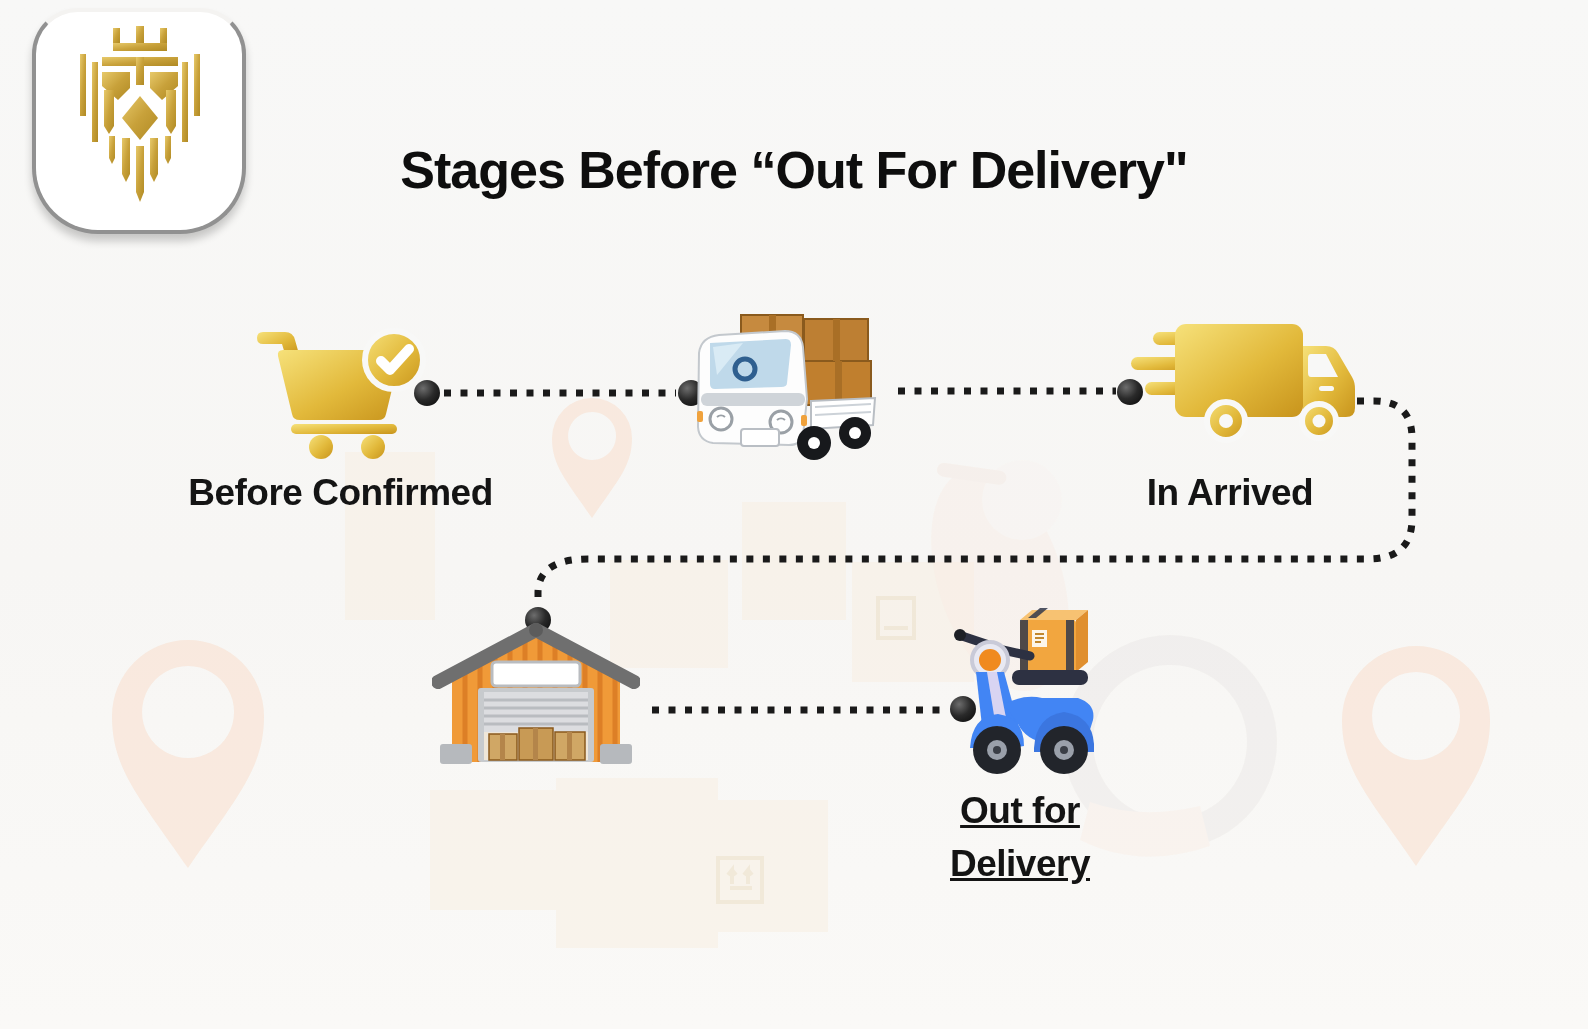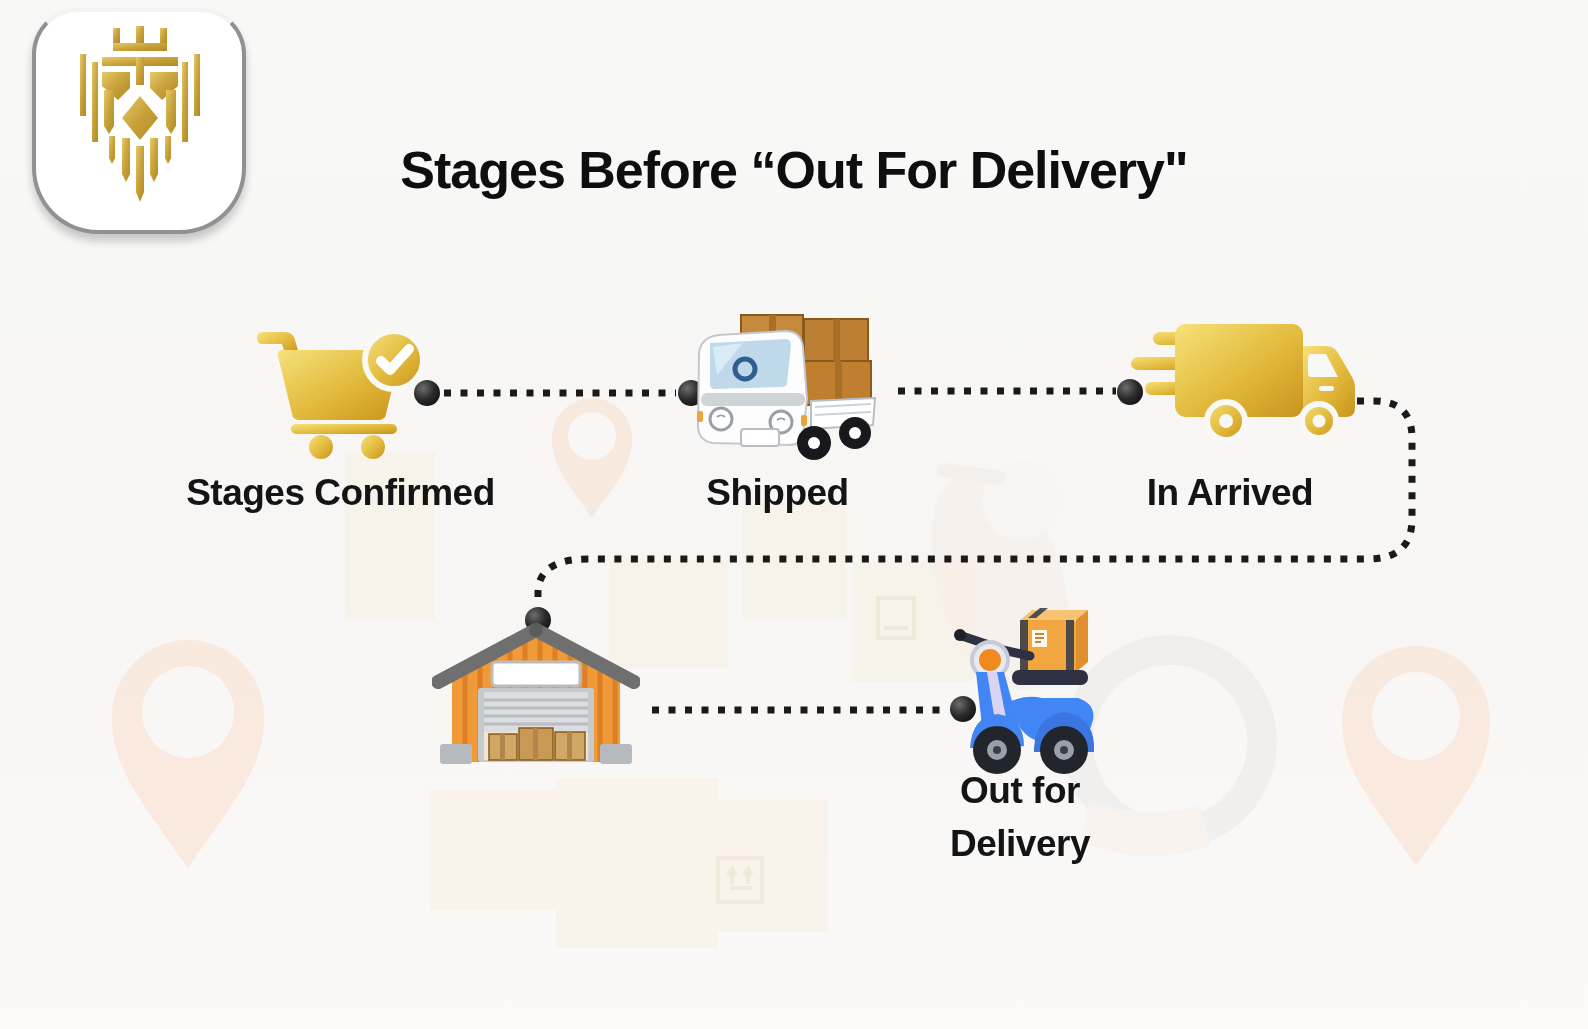--- a/index.html
+++ b/index.html
@@ -26,21 +26,21 @@
   .icon{position:absolute;}
   .stage-label{
     position:absolute;text-align:center;
     font-size:37px;font-weight:bold;letter-spacing:-0.5px;line-height:53px;
     color:var(--label-color,#141414);
   }
   .lbl-order{left:168px;top:466px;width:345px;}
   .lbl-shipped{left:660px;top:466px;width:235px;}
   .lbl-transit{left:1100px;top:466px;width:260px;}
   .lbl-hub{left:367px;top:788px;width:332px;}
-  .lbl-ofd{left:905px;top:764px;width:230px;}
+  .lbl-ofd{left:905px;top:784px;width:230px;text-decoration:underline;}
   .connectors{position:absolute;inset:0;pointer-events:none;}
 </style>
 </head>
 <body>
 
 <div class="canvas">
 
   <svg class="wm" width="1588" height="1029" viewBox="0 0 1588 1029">
     <g opacity="0.55">
 
@@ -279,18 +279,17 @@
     <g>
       <circle cx="69" cy="144" r="24" fill="#22252b"></circle>
       <circle cx="69" cy="144" r="10" fill="#9aa0aa"></circle>
       <circle cx="69" cy="144" r="4" fill="#3a3e46"></circle>
       <circle cx="136" cy="144" r="24" fill="#22252b"></circle>
       <circle cx="136" cy="144" r="10" fill="#9aa0aa"></circle>
       <circle cx="136" cy="144" r="4" fill="#3a3e46"></circle>
     </g>
   </svg>
 
-  <div class="stage-label lbl-order">Stages Confirmed</div>
-  <div class="stage-label lbl-shipped">Shipped</div>
+  <div class="stage-label lbl-order">Before Confirmed</div>
   <div class="stage-label lbl-transit">In Arrived</div>
   <div class="stage-label lbl-ofd">Out for Delivery</div>
 
 </div>
 
 </body></html>

